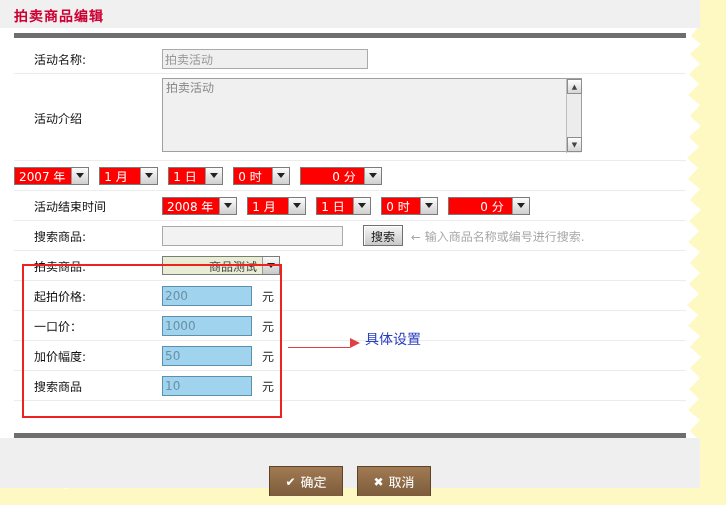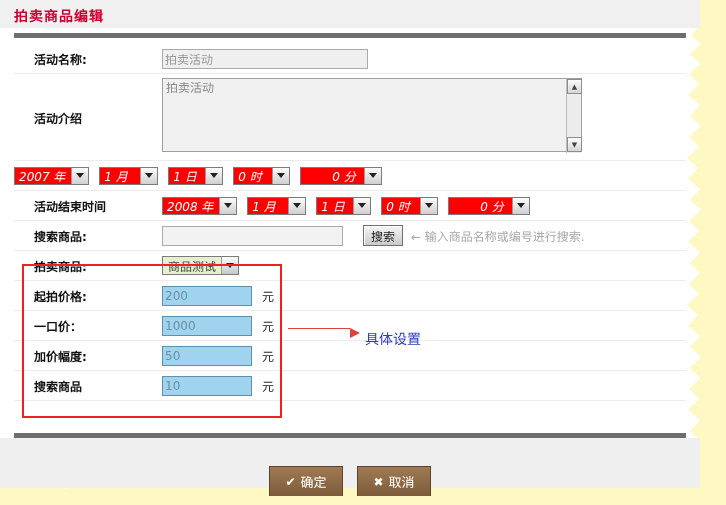--- a/index.html
+++ b/index.html
@@ -94,21 +94,21 @@
     align-items: center;
     border-bottom: 1px solid #ececec;
     min-height: 30px;
     box-sizing: border-box;
   }
   .row-label {
     width: 148px;
     padding-left: 20px;
     box-sizing: border-box;
     font-size: 12px;
-    font-weight: bold;
+    font-weight: normal;
     color: #111;
     flex: none;
   }
   .row-field {
     flex: 1;
     display: flex;
     align-items: center;
     padding: 4px 0;
   }
 
@@ -161,21 +161,20 @@
 
   
   .sel-red {
     display: inline-flex;
     align-items: stretch;
     height: 18px;
     margin-right: 10px;
     border: 1px solid #7b7b7b;
     background: #ff0000;
     box-sizing: border-box;
-    font-style: italic;
   }
   .sel-red .sel-val {
     color: #ffffff;
     font-size: 12px;
     padding: 0 6px 0 4px;
     display: flex; align-items: center;
     white-space: nowrap;
   }
   .sel-red .sel-arrow {
     width: 16px;
@@ -197,20 +196,21 @@
   }
 
   
   .sel-khaki {
     display: inline-flex;
     align-items: stretch;
     height: 19px;
     border: 1px solid #7b7b7b;
     background: #e8edd4;
     box-sizing: border-box;
+    padding-left: 41px;
   }
   .sel-khaki .sel-val {
     color: #444; font-size: 12px;
     padding: 0 5px;
     display: flex; align-items: center;
     white-space: nowrap;
   }
   .sel-khaki .sel-arrow {
     width: 16px;
     background: linear-gradient(#fbfbfb, #c8c8c8);
@@ -262,21 +262,21 @@
     width: 260px; height: 154px;
     border: 2px solid #ee2222;
     box-sizing: border-box;
     pointer-events: none;
   }
 
   
   .anno {
     position: absolute;
     left: 288px; top: 328px;
-    display: flex; align-items: flex-start;
+    display: flex; align-items: flex-end;
   }
   .anno-line {
     width: 62px; height: 0;
     border-top: 1px solid #e04040;
   }
   .anno-head {
     width: 0; height: 0;
     border-top: 5px solid transparent;
     border-bottom: 5px solid transparent;
     border-left: 10px solid #e04040;

